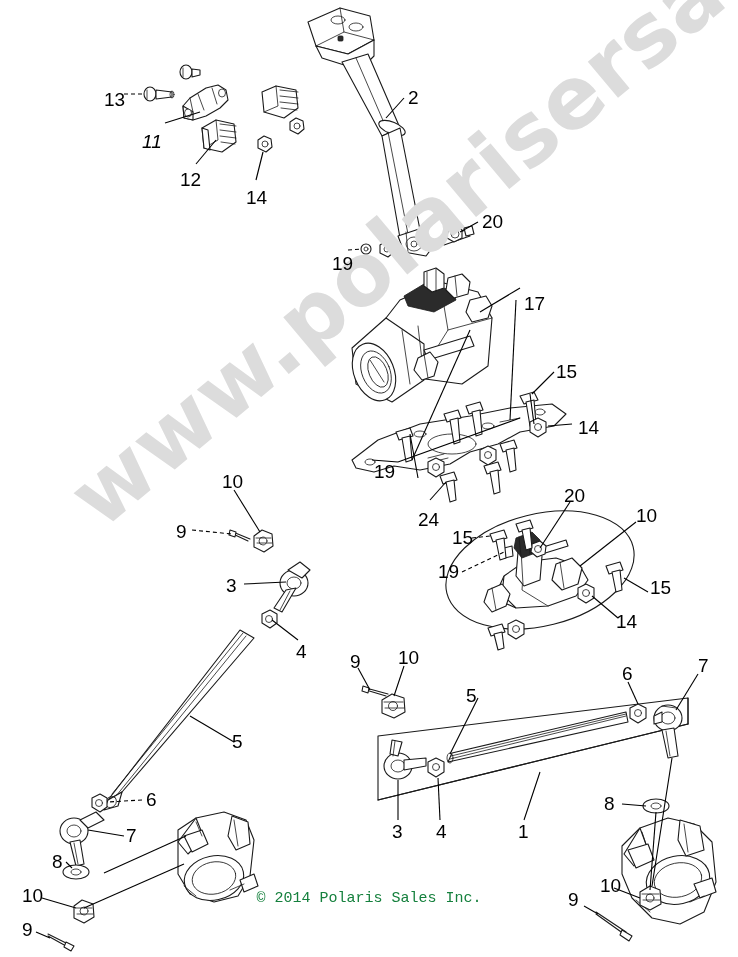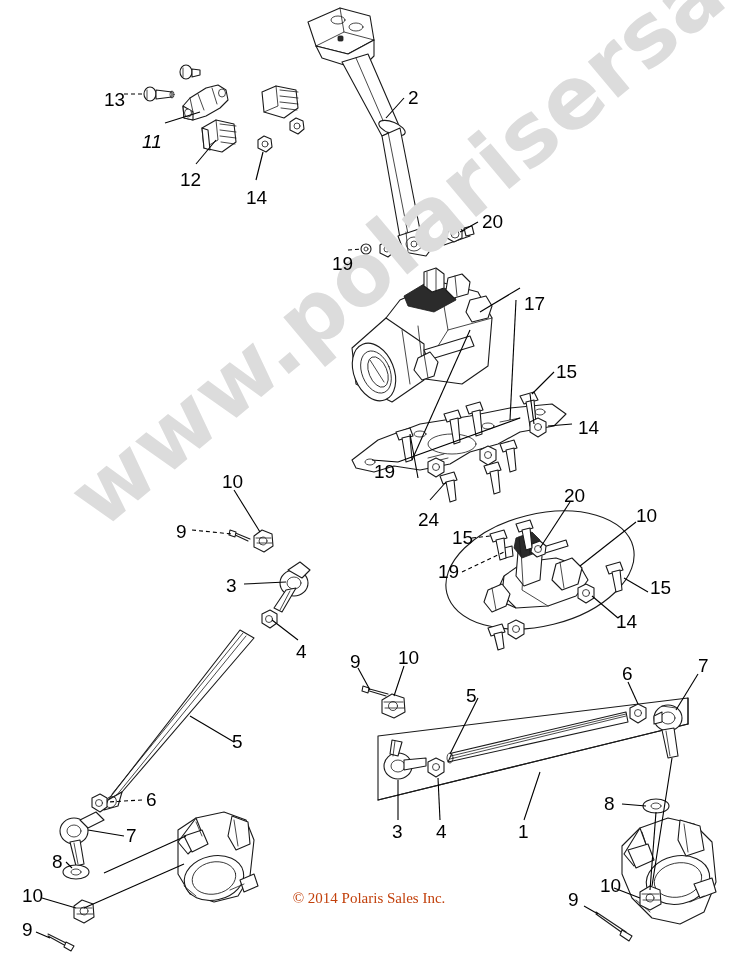--- a/index.html
+++ b/index.html
@@ -59,23 +59,23 @@
     color: #000000;
     line-height: 1;
     white-space: nowrap;
   }
   #copyright {
     position: absolute;
     left: 0;
     top: 890px;
     width: 738px;
     text-align: center;
-    font-family: Liberation Serif, serif;
+    font-family: Liberation Mono, monospace;
     font-size: 15px;
-    color: #c2410c;
+    color: #15803d;
     z-index: 8;
   }
 </style>
 </head>
 <body>
 
 <div id="page">
 
   <div id="watermark-layer">
     <div id="watermark-text">www.polarisersatzteile.de</div>

